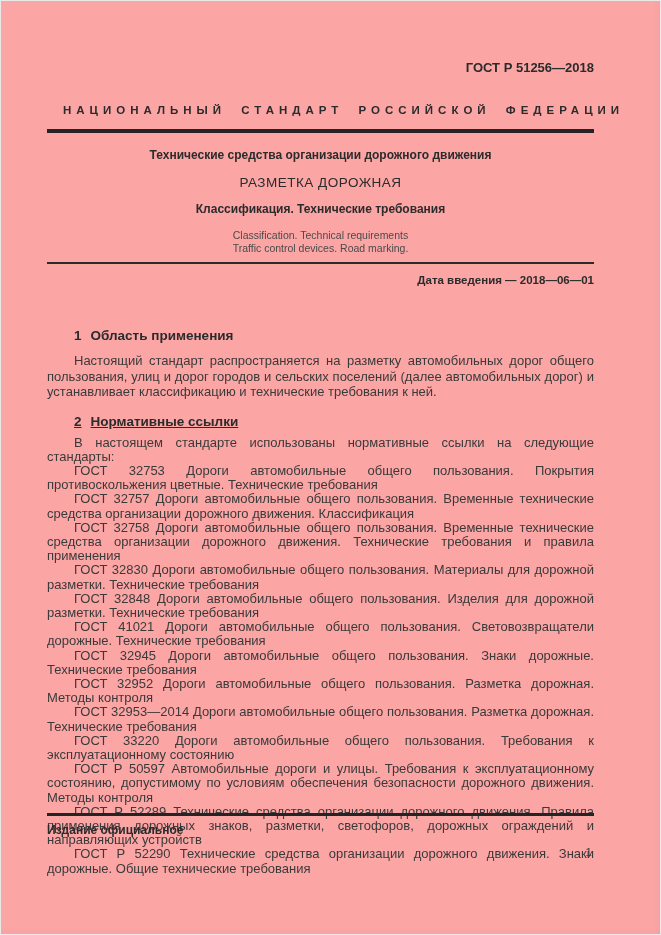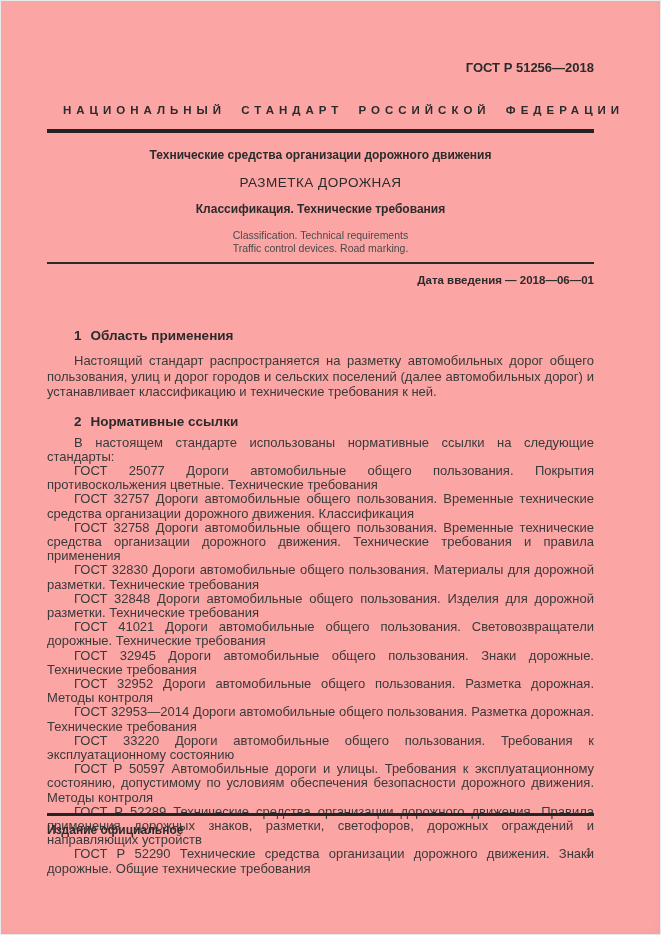--- a/index.html
+++ b/index.html
@@ -67,21 +67,21 @@
 
   .section-heading {
     font-size: 13.5px;
     font-weight: bold;
     color: #2b2b2b;
     line-height: 17px;
     padding-left: 27px;
   }
   .section-heading .hnum { margin-right: 9px; }
   .sec-heading-0 { margin-top: 40px; }
-  .sec-heading-1 { margin-top: 13px; }
+  .sec-heading-1 { margin-top: 13px; text-decoration: underline; }
 
   .paras { color: #3a3a3a; }
   .para {
     font-size: 13px;
     text-align: justify;
     text-indent: 27px;
     hyphens: auto;
     -webkit-hyphens: auto;
   }
   .sec-0 { margin-top: 9px; }
@@ -137,21 +137,21 @@
   <div class="date-line">Дата введения — 2018—06—01</div>
 
   <div id="sections">
       <div class="section-heading sec-heading-0"><span class="hnum">1</span><span>Область применения</span></div>
       <div class="paras sec-0">
         <p class="para">Настоящий стандарт распространяется на разметку автомобильных дорог общего пользования, улиц и дорог городов и сельских поселений (далее автомобильных дорог) и устанавливает классификацию и технические требования к ней.</p>
       </div>
       <div class="section-heading sec-heading-1"><span class="hnum">2</span><span>Нормативные ссылки</span></div>
       <div class="paras sec-1">
         <p class="para">В настоящем стандарте использованы нормативные ссылки на следующие стандарты:</p>
-        <p class="para">ГОСТ 25077 Дороги автомобильные общего пользования. Покрытия противоскольжения цветные. Технические требования</p>
+        <p class="para">ГОСТ 32753 Дороги автомобильные общего пользования. Покрытия противоскольжения цветные. Технические требования</p>
         <p class="para">ГОСТ 32757 Дороги автомобильные общего пользования. Временные технические средства организации дорожного движения. Классификация</p>
         <p class="para">ГОСТ 32758 Дороги автомобильные общего пользования. Временные технические средства организации дорожного движения. Технические требования и правила применения</p>
         <p class="para">ГОСТ 32830 Дороги автомобильные общего пользования. Материалы для дорожной разметки. Технические требования</p>
         <p class="para">ГОСТ 32848 Дороги автомобильные общего пользования. Изделия для дорожной разметки. Технические требования</p>
         <p class="para">ГОСТ 41021 Дороги автомобильные общего пользования. Световозвращатели дорожные. Технические требования</p>
         <p class="para">ГОСТ 32945 Дороги автомобильные общего пользования. Знаки дорожные. Технические требования</p>
         <p class="para">ГОСТ 32952 Дороги автомобильные общего пользования. Разметка дорожная. Методы контроля</p>
         <p class="para">ГОСТ 32953—2014 Дороги автомобильные общего пользования. Разметка дорожная. Технические требования</p>
         <p class="para">ГОСТ 33220 Дороги автомобильные общего пользования. Требования к эксплуатационному состоянию</p>
         <p class="para">ГОСТ Р 50597 Автомобильные дороги и улицы. Требования к эксплуатационному состоянию, допустимому по условиям обеспечения безопасности дорожного движения. Методы контроля</p>

